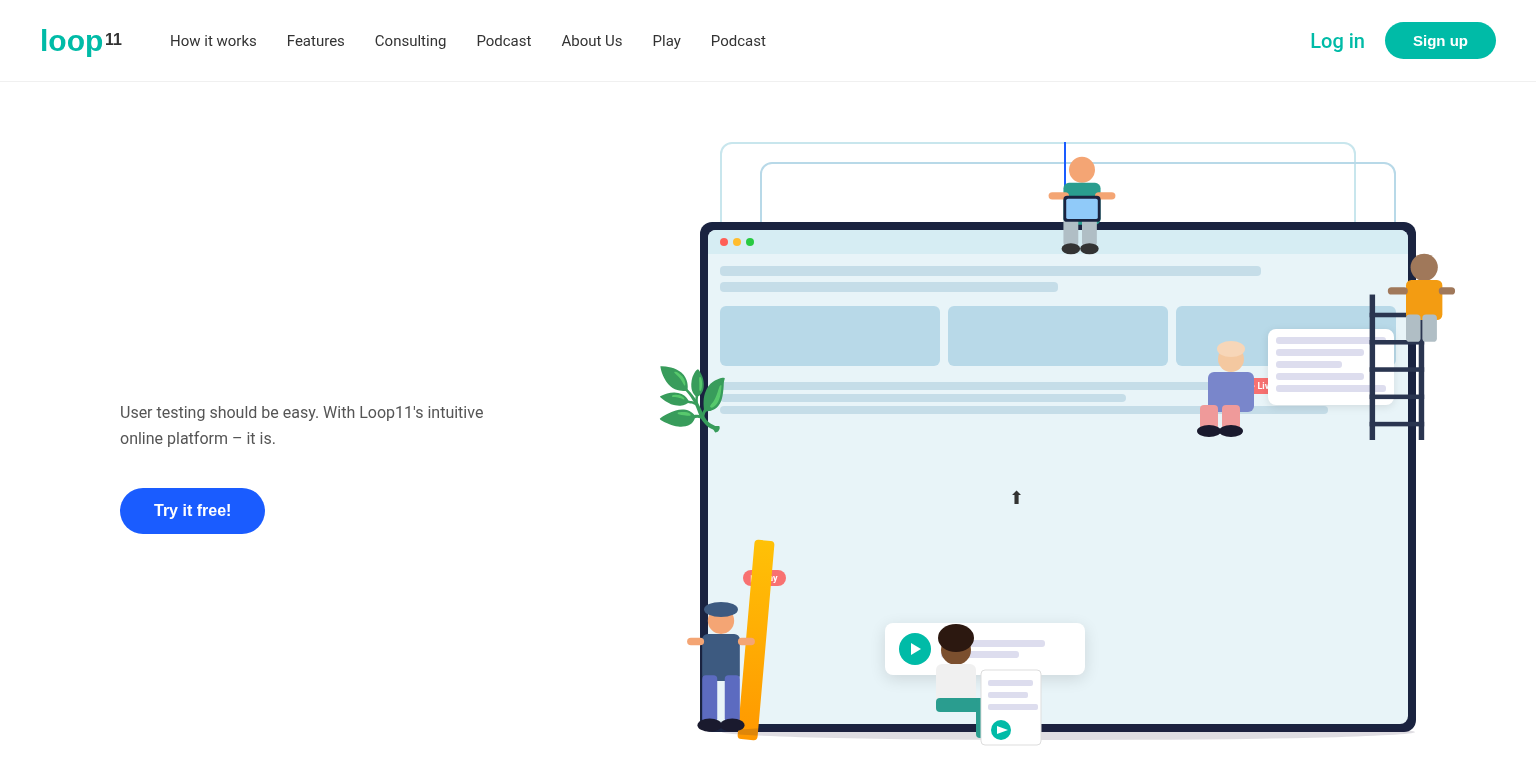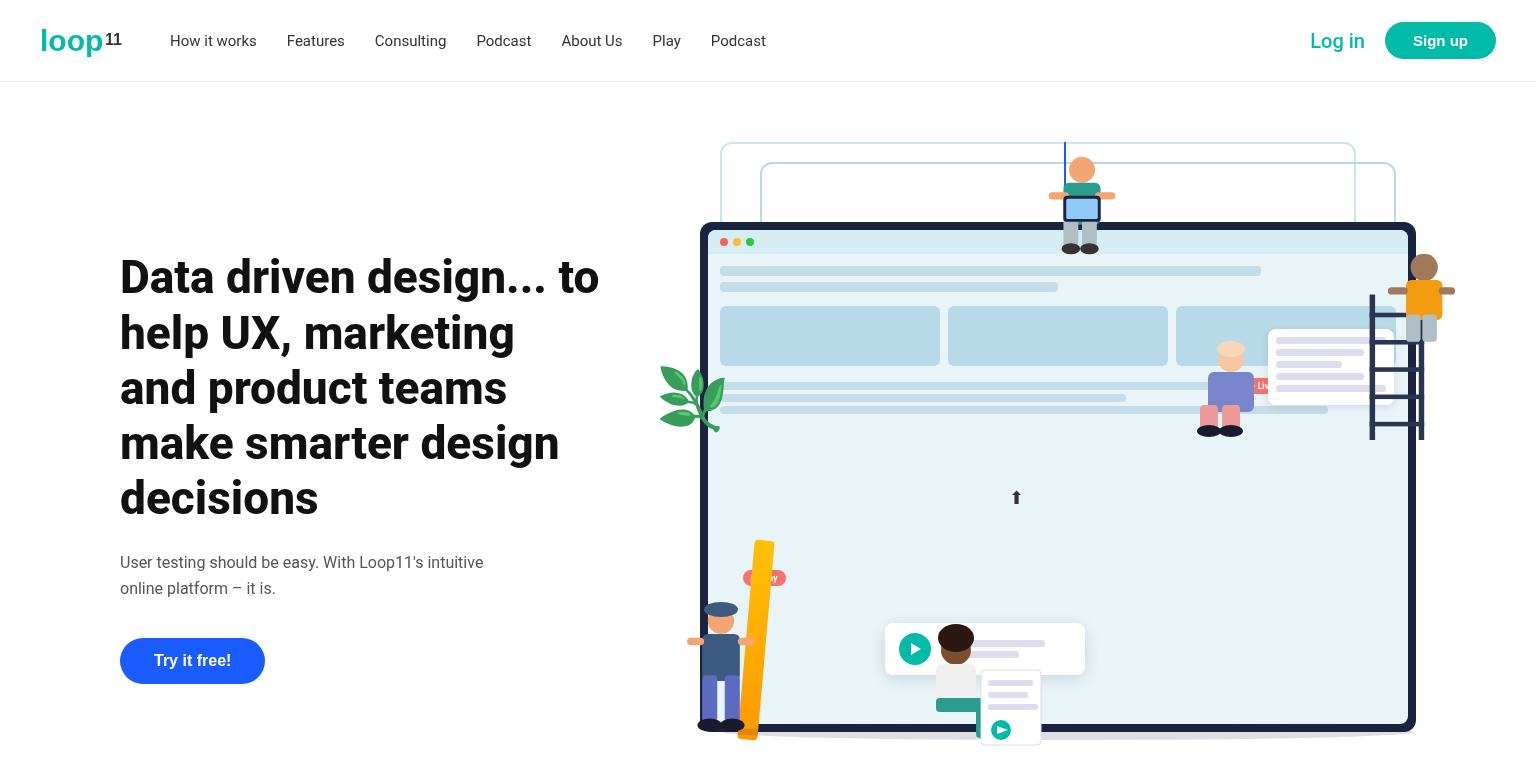--- a/index.html
+++ b/index.html
@@ -384,21 +384,20 @@
 
   <div class="nav-right">
     <a class="login-link" href="#">Log in</a>
     <button class="signup-btn">Sign up</button>
   </div>
 </nav>
 
 <section class="hero">
 
   <div class="hero-left">
-    <h1 class="hero-title">Data driven design... to help UX, marketing and product teams make smarter design decisions</h1>
     <p class="hero-subtitle">User testing should be easy. With Loop11's intuitive online platform – it is.</p>
     <button class="try-btn">Try it free!</button>
   </div>
 
   <div class="hero-right">
 
     <div class="bg-screen2"></div>
     <div class="bg-screen1"></div>
 
     <div class="rope"></div>

